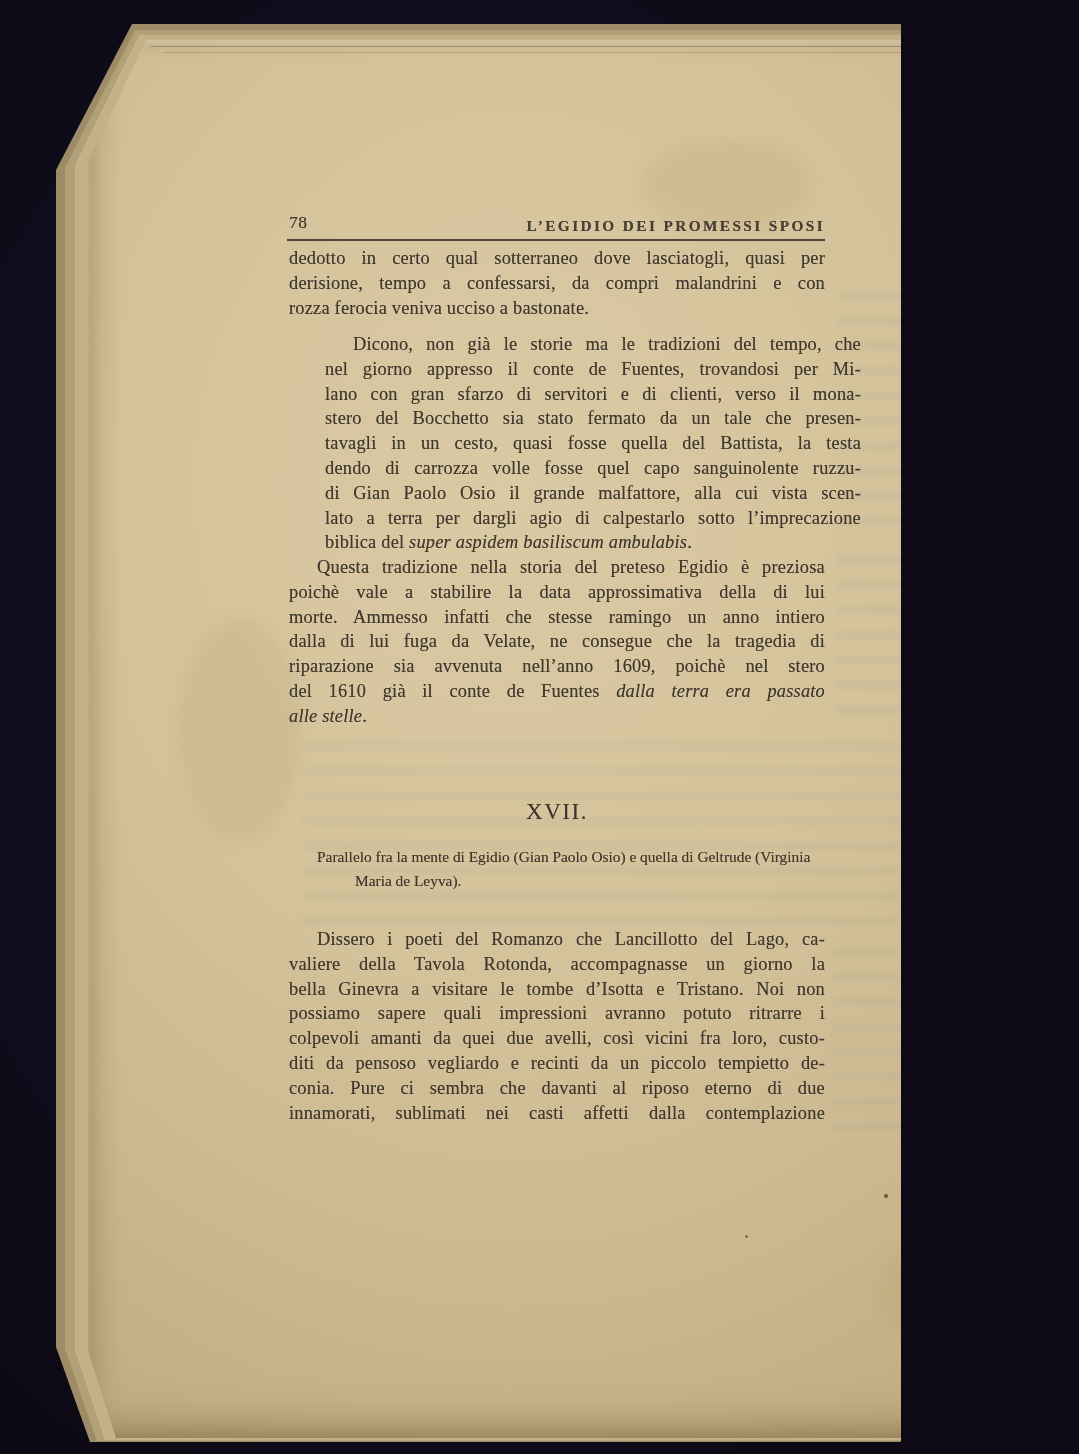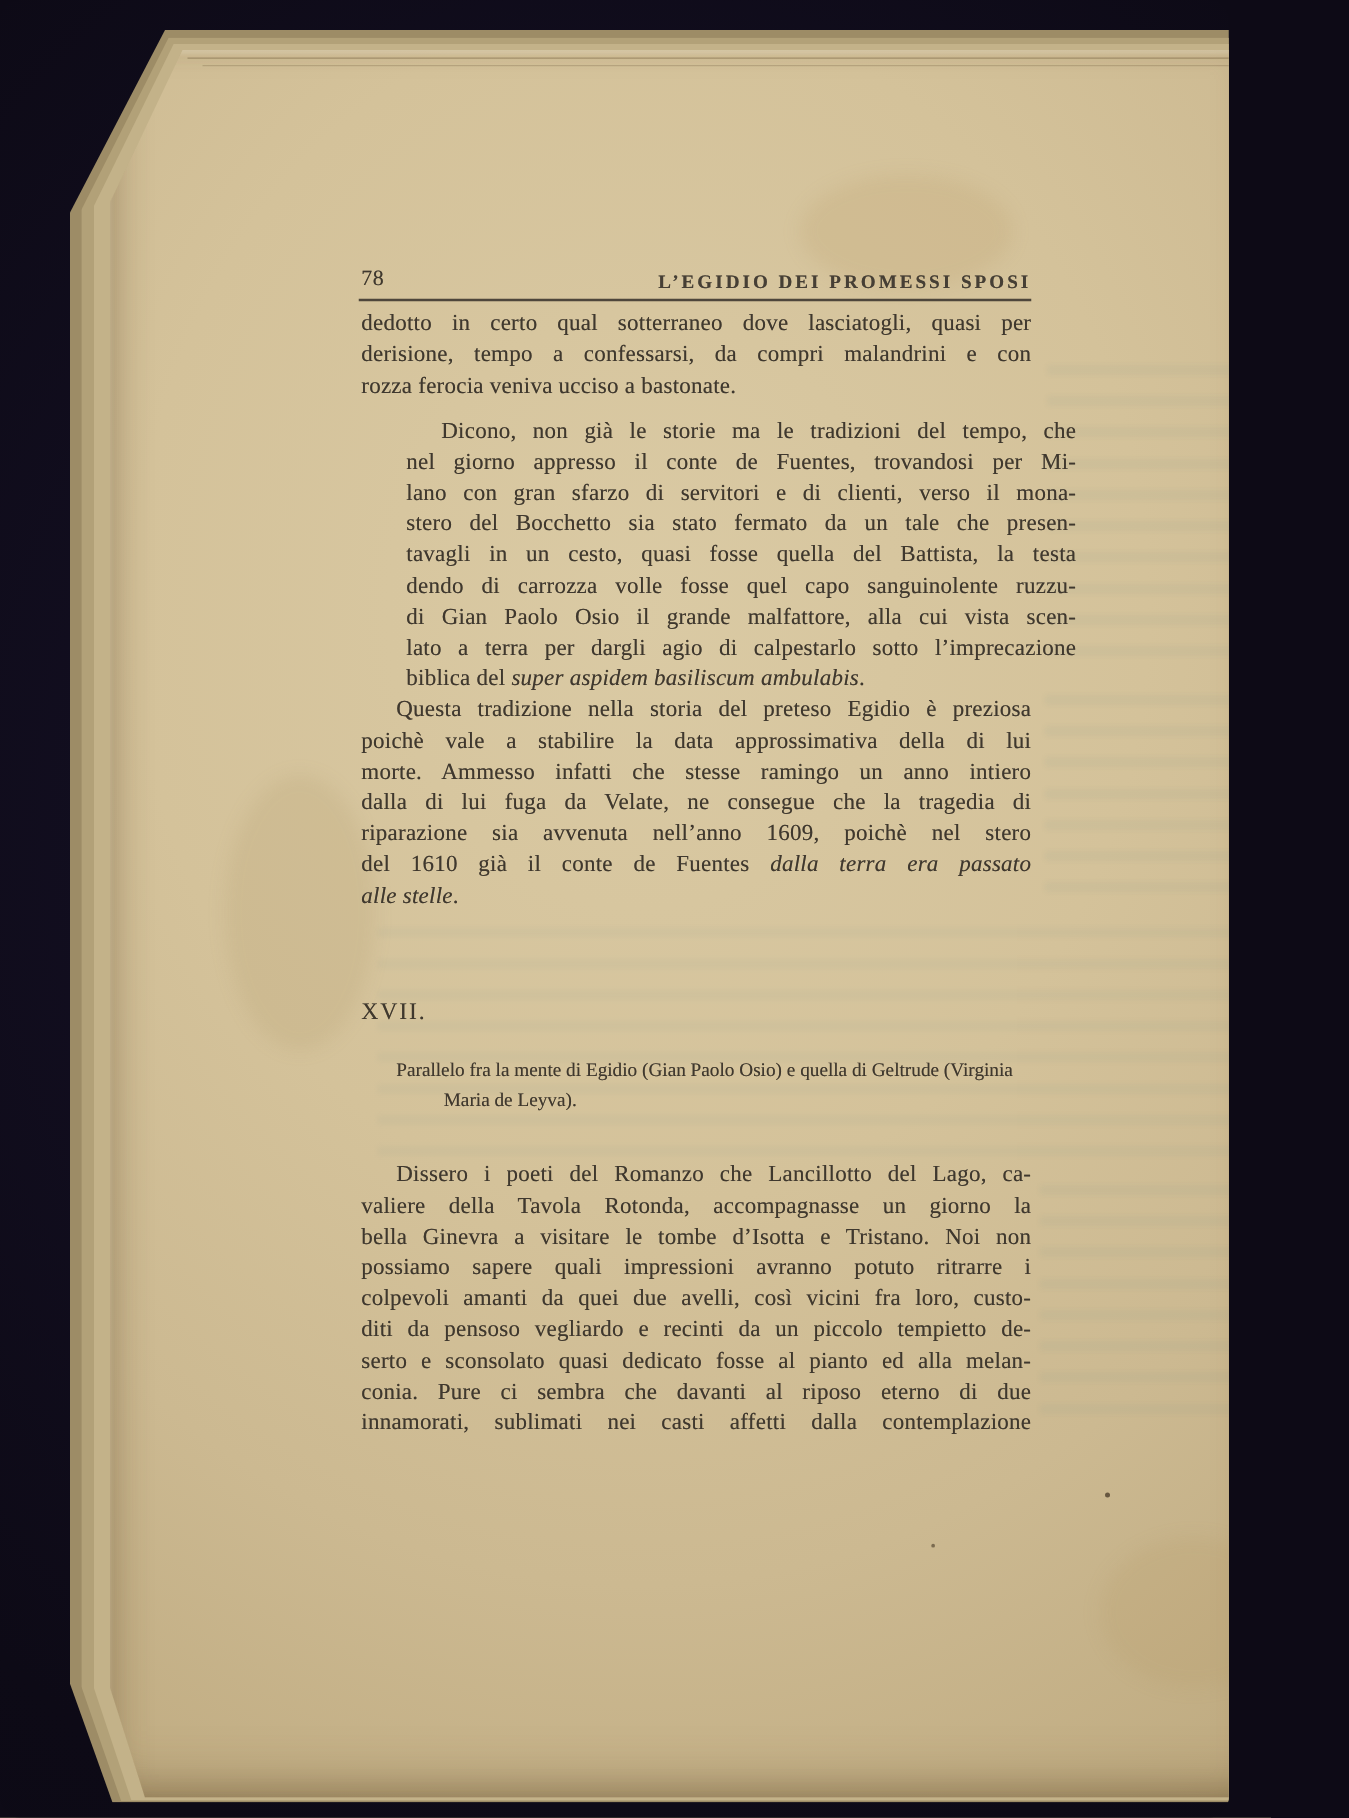--- a/index.html
+++ b/index.html
@@ -1,16 +1,16 @@
 <!DOCTYPE html>
 <html><head>
 <meta charset="utf-8">
 <style>
   html,body{margin:0;padding:0;background:#0d0a16;}
-  .scene{position:relative;width:983px;height:1454px;overflow:hidden;
+  .scene{position:relative;width:901px;height:1454px;overflow:hidden;
          background:radial-gradient(140% 110% at 50% 45%, #17122a 0%, #0d0a16 55%, #090712 100%);
          font-family:"Liberation Serif","DejaVu Serif",serif;border-radius:16px;}
   
   .sheet{position:absolute;}
   .sheet.s1{left:56px;top:24px;width:944px;height:1418px;background:#9d8c66;
             clip-path:polygon(76px 0,100% 0,100% 100%,34px 100%,0 calc(100% - 95px),0 146px);}
   .sheet.s2{left:65px;top:30px;width:940px;height:1411px;background:#b2a178;
             clip-path:polygon(70px 0,100% 0,100% 100%,32px 100%,0 calc(100% - 92px),0 138px);}
   .sheet.s3{left:75px;top:35px;width:933px;height:1405px;background:#c3b289;
             clip-path:polygon(64px 0,100% 0,100% 100%,30px 100%,0 calc(100% - 90px),0 130px);}
@@ -54,22 +54,22 @@
   .hdr-title{position:absolute;left:0;top:217px;width:100%;text-align:right;
              font-size:15.3px;font-weight:bold;letter-spacing:2.4px;color:#463f35;}
   .hdr-rule{position:absolute;left:-2px;top:239px;width:538px;height:2px;background:#4e463b;}
   .para{position:absolute;left:0;width:100%;}
   .p-0{top:246px;} .p-1{top:332px;margin-left:36px;} .p-2{top:555px;} .p-3{top:927px;}
   .line{line-height:24.8px;font-size:18.4px;letter-spacing:.2px;
         text-align:justify;text-align-last:justify;}
   .line.first{padding-left:28px;}
   .line.last{text-align-last:left;}
   .it{font-style:italic;}
-  .sec-head{position:absolute;left:0;top:799px;width:100%;text-align:left;
-            font-size:19px;letter-spacing:1.5px;}
+  .sec-head{position:absolute;left:0;top:799px;width:100%;text-align:center;
+            font-size:23px;letter-spacing:1.5px;}
   .sec-caption{position:absolute;left:16px;top:845px;width:100%;font-size:15.4px;line-height:23.5px;font-family:Liberation Serif, serif;}
   .cap-line{padding-left:12px;}
   .cap-line.cap-indent{padding-left:50px;}
 </style>
 </head>
 <body>
 
 <div class="scene">
 
   <div class="sheet s1"></div>
@@ -126,21 +126,20 @@
           <div class="line"><span>del 1610 già il conte de Fuentes </span><span class="it">dalla terra era passato</span></div>
           <div class="line last"><span class="it">alle stelle</span><span>.</span></div>
         </div>
         <div class="para p-3">
           <div class="line first"><span>Dissero i poeti del Romanzo che Lancillotto del Lago, ca-</span></div>
           <div class="line"><span>valiere della Tavola Rotonda, accompagnasse un giorno la</span></div>
           <div class="line"><span>bella Ginevra a visitare le tombe d’Isotta e Tristano. Noi non</span></div>
           <div class="line"><span>possiamo sapere quali impressioni avranno potuto ritrarre i</span></div>
           <div class="line"><span>colpevoli amanti da quei due avelli, così vicini fra loro, custo-</span></div>
           <div class="line"><span>diti da pensoso vegliardo e recinti da un piccolo tempietto de-</span></div>
-          <div class="line"><span>serto e sconsolato quasi dedicato fosse al pianto ed alla melan-</span></div>
           <div class="line"><span>conia. Pure ci sembra che davanti al riposo eterno di due</span></div>
           <div class="line"><span>innamorati, sublimati nei casti affetti dalla contemplazione</span></div>
         </div>
       </div>
 
     <div class="sec-head">XVII.</div>
     <div class="sec-caption">
         <div class="cap-line">Parallelo fra la mente di Egidio (Gian Paolo Osio) e quella di Geltrude (Virginia</div>
         <div class="cap-line cap-indent">Maria de Leyva).</div>
       </div>

